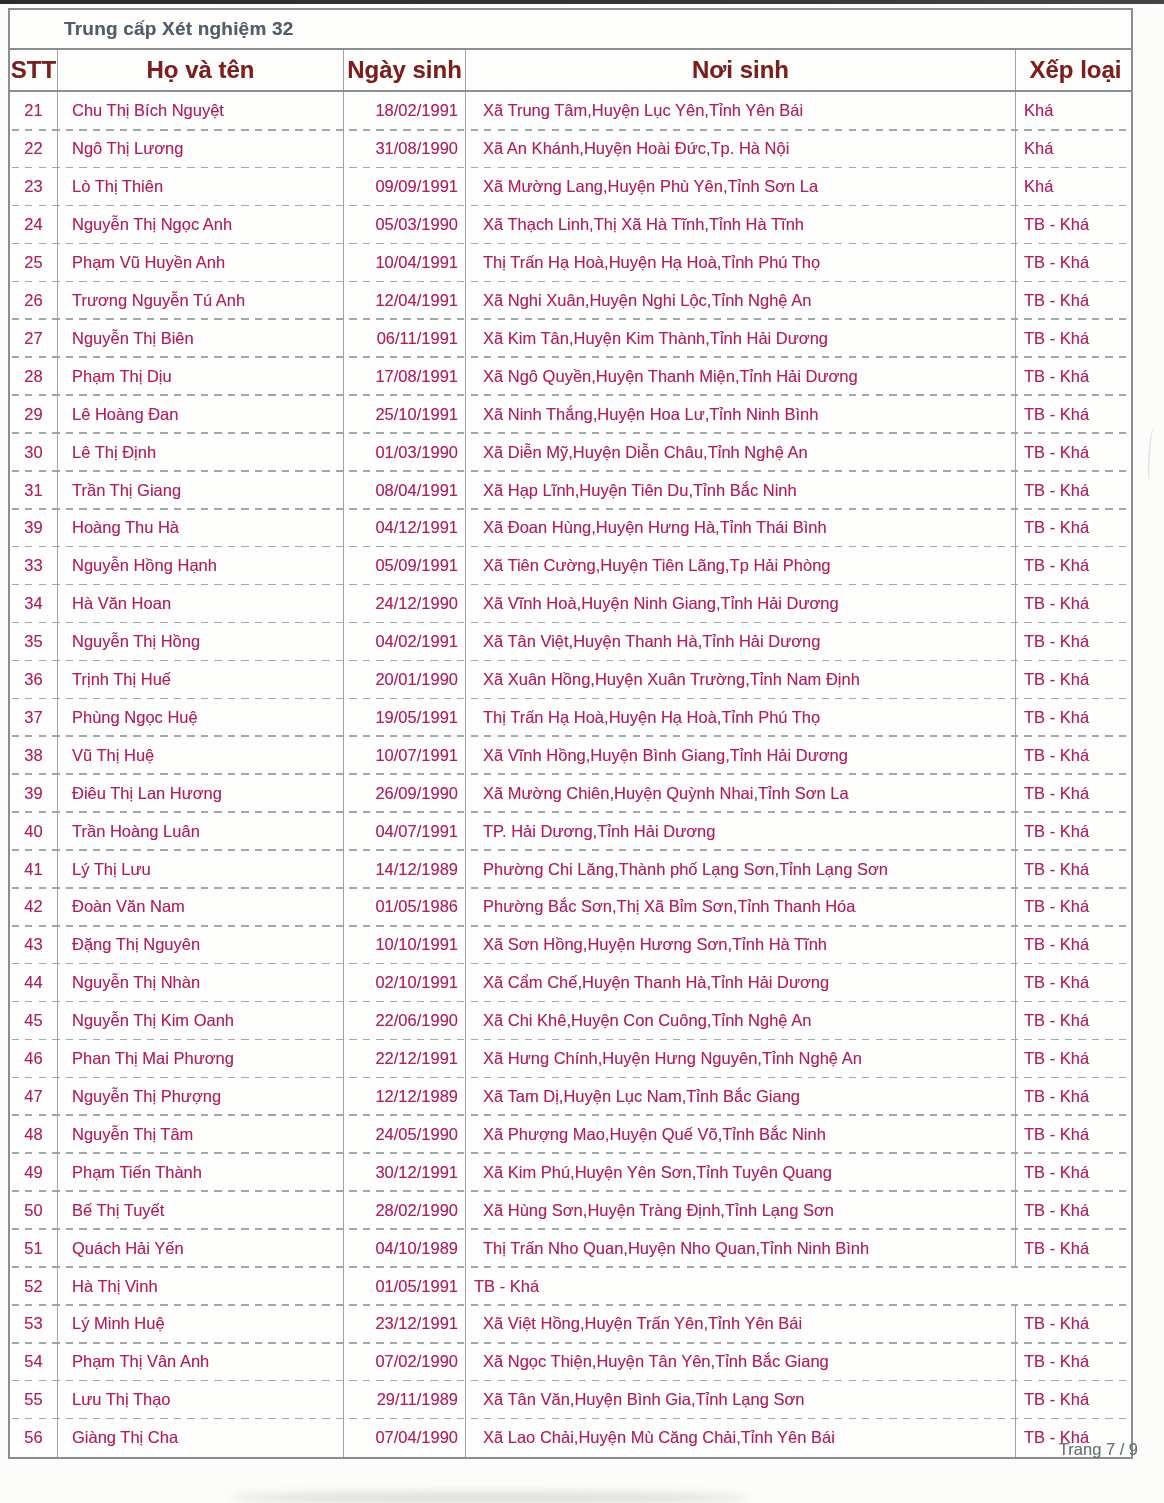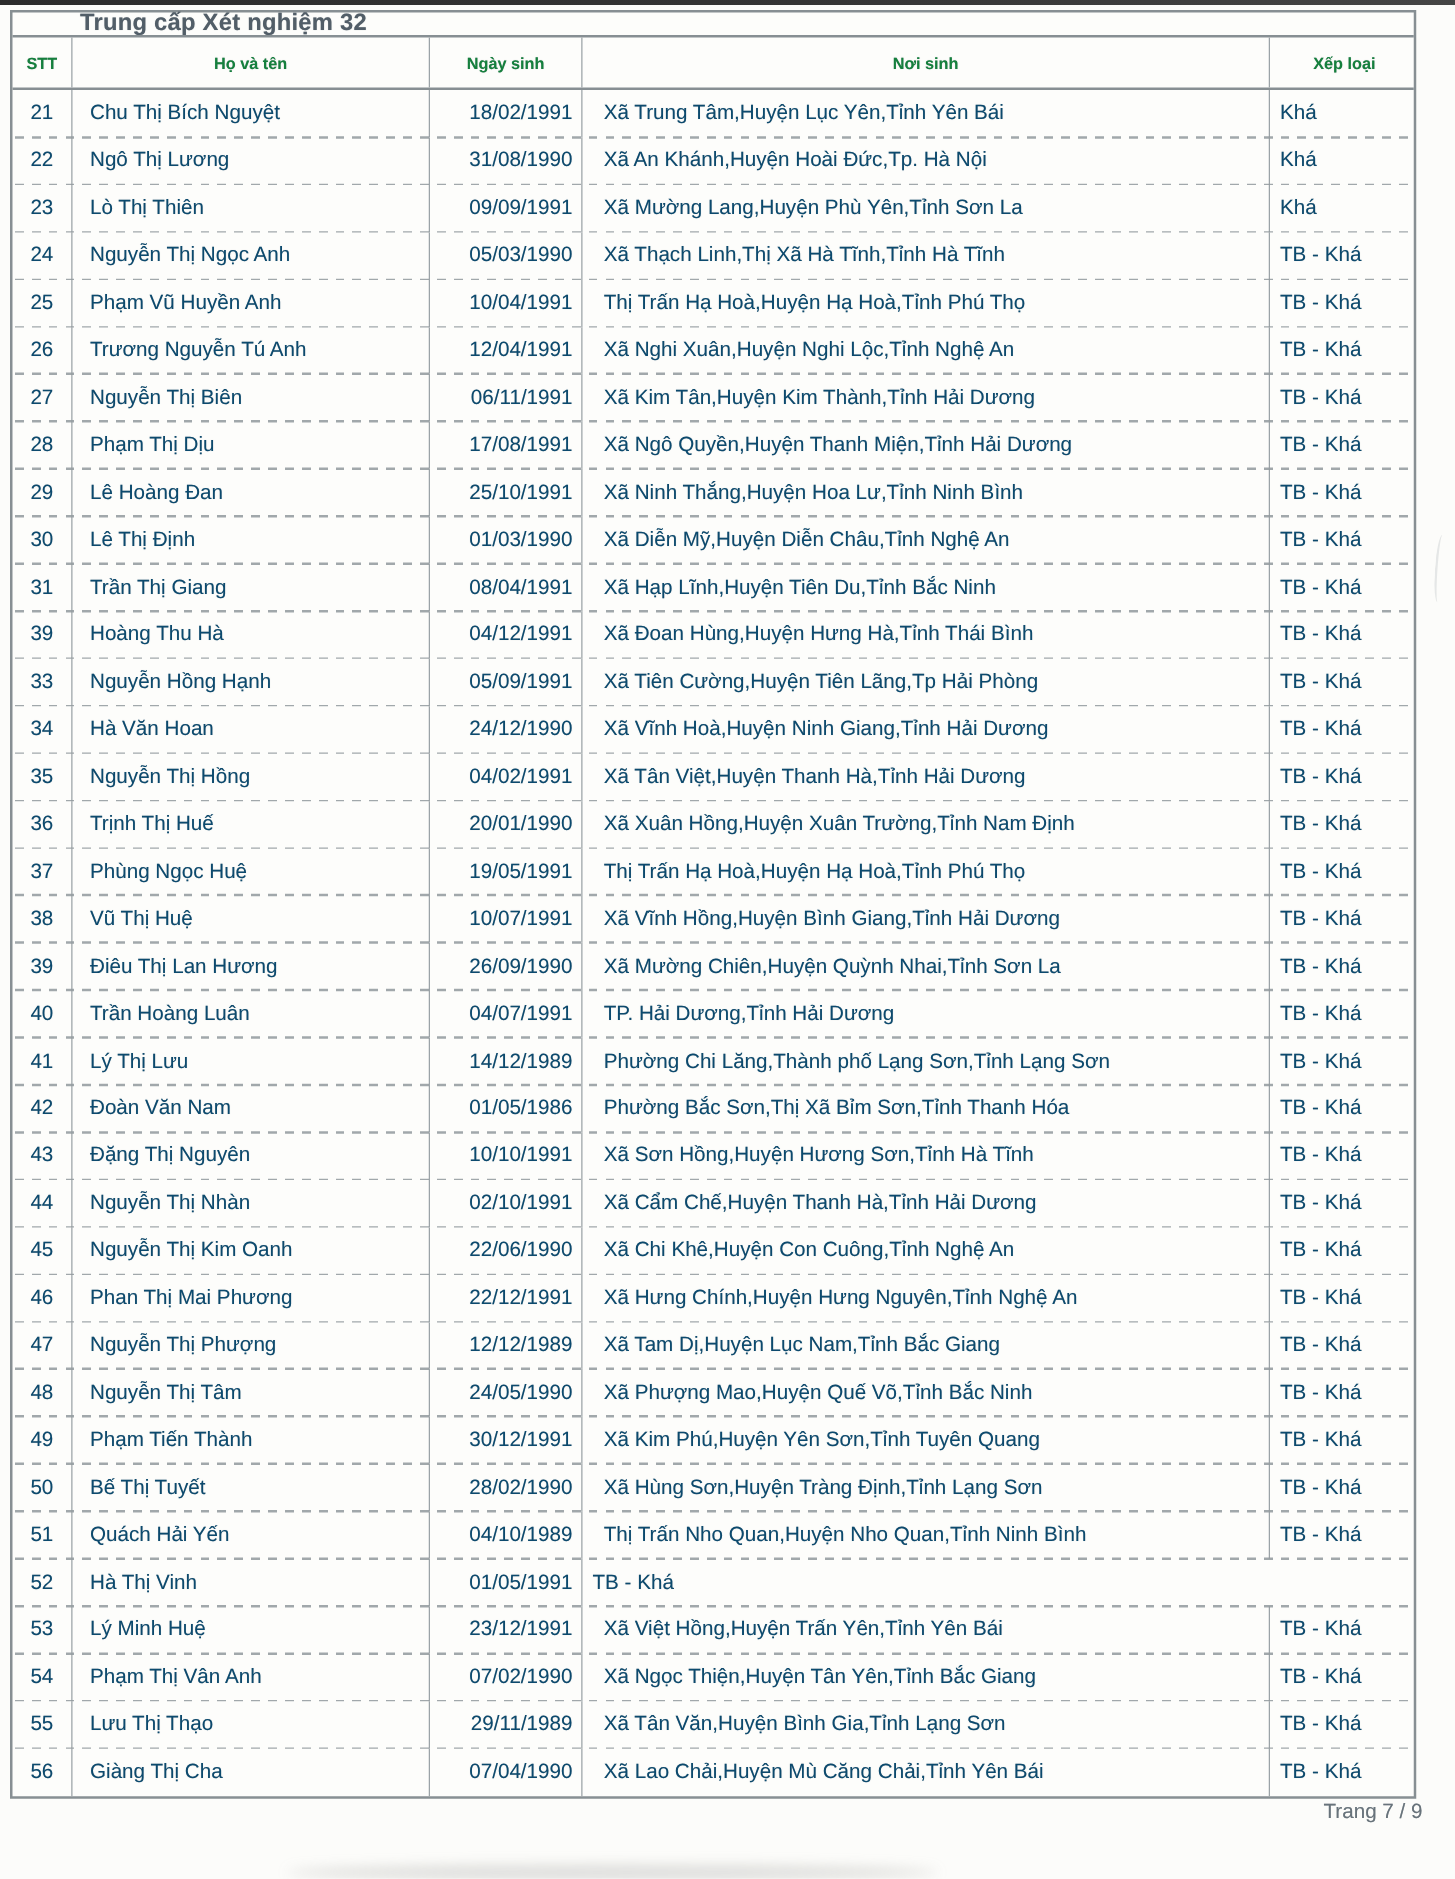--- a/index.html
+++ b/index.html
@@ -14,51 +14,51 @@
     position: absolute; left: 0; top: 0; width: 1164px; height: 4px;
     background: linear-gradient(90deg, #2c2c2c 0%, #343434 55%, #454545 100%);
   }
   .doc-table {
     position: absolute; left: 8px; top: 8px; width: 1125px;
     border: 2px solid #878f93;
     background: #fdfdfb;
     display: flex; flex-direction: column;
   }
   .title-row {
-    height: 20px;
+    height: 40px;
     border-bottom: 2px solid #878f93;
     display: flex; align-items: center;
     padding-left: 54px;
   }
   .title-row span {
     font-weight: bold; font-size: 19px; color: #525e68;
     letter-spacing: 0.2px;
     text-shadow: 0 0 0.6px rgba(82,94,104,0.55);
   }
   .header-row {
     height: 42px;
     border-bottom: 2px solid #878f93;
     display: grid;
     grid-template-columns: 47px 286px 122px 550px 120px;
   }
   .header-row .cell {
     display: flex; align-items: center; justify-content: center;
-    font-weight: bold; font-size: 13px; color: #15803d;
+    font-weight: bold; font-size: 24px; color: #7f1d1d;
     text-shadow: 0 0 0.6px rgba(90,102,110,0.5);
   }
   .cell { overflow: hidden; white-space: nowrap; }
   .header-row .cell + .cell, .row .cell + .cell { border-left: 1.6px solid #9ba3a7; }
   .rows { display: flex; flex-direction: column; }
   .row {
     height: 37.92px;
     display: grid;
     grid-template-columns: 47px 286px 122px 550px 120px;
     position: relative;
     font-size: 16.5px;
-    color: #0c4a6e;
+    color: #be185d;
     text-shadow: 0 0 0.55px rgba(111,122,130,0.5);
   }
   .row + .row::before {
     content: ""; position: absolute; left: 2px; right: 2px; top: -1px; height: 1.6px;
     background: repeating-linear-gradient(90deg, rgba(145,153,157,0.85) 0 7px, transparent 7px 13.5px);
     pointer-events: none;
   }
   .row .cell { display: flex; align-items: center; }
   .row .c-stt  { justify-content: center; }
   .row .c-name { padding-left: 14px; }

